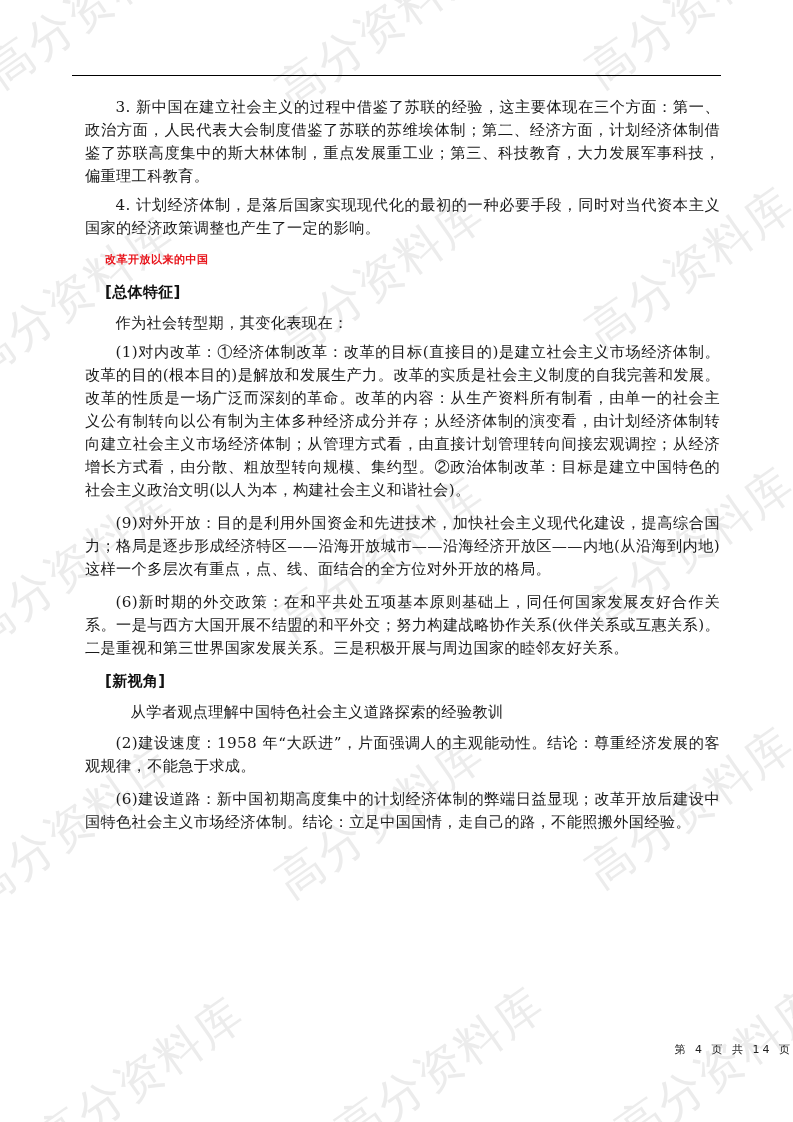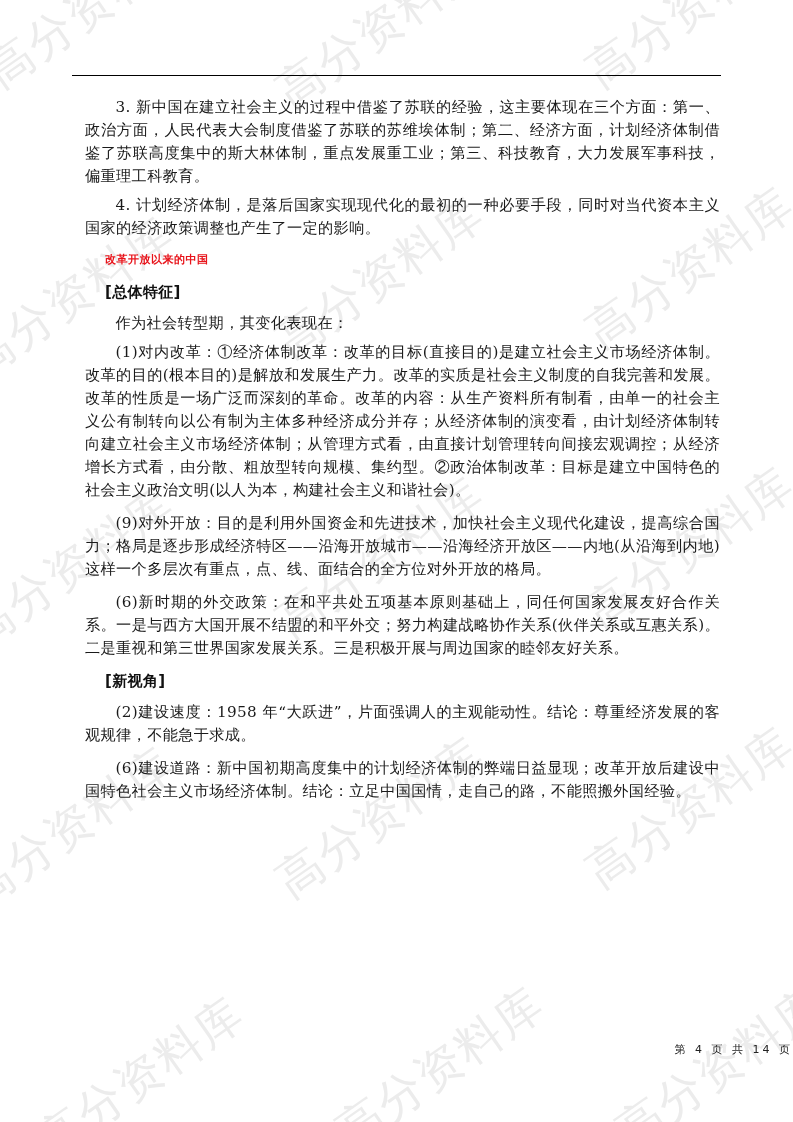--- a/index.html
+++ b/index.html
@@ -117,17 +117,18 @@
 
   <div class="red-heading">改革开放以来的中国</div>
 
   <div class="bracket-heading">[总体特征]</div>
   <p class="p">作为社会转型期，其变化表现在：</p>
   <p class="p tight">(1)对内改革：①经济体制改革：改革的目标(直接目的)是建立社会主义市场经济体制。改革的目的(根本目的)是解放和发展生产力。改革的实质是社会主义制度的自我完善和发展。改革的性质是一场广泛而深刻的革命。改革的内容：从生产资料所有制看，由单一的社会主义公有制转向以公有制为主体多种经济成分并存；从经济体制的演变看，由计划经济体制转向建立社会主义市场经济体制；从管理方式看，由直接计划管理转向间接宏观调控；从经济增长方式看，由分散、粗放型转向规模、集约型。②政治体制改革：目标是建立中国特色的社会主义政治文明(以人为本，构建社会主义和谐社会)。</p>
   <p class="p tight">(9)对外开放：目的是利用外国资金和先进技术，加快社会主义现代化建设，提高综合国力；格局是逐步形成经济特区——沿海开放城市——沿海经济开放区——内地(从沿海到内地)这样一个多层次有重点，点、线、面结合的全方位对外开放的格局。</p>
   <p class="p tight">(6)新时期的外交政策：在和平共处五项基本原则基础上，同任何国家发展友好合作关系。一是与西方大国开展不结盟的和平外交；努力构建战略协作关系(伙伴关系或互惠关系)。二是重视和第三世界国家发展关系。三是积极开展与周边国家的睦邻友好关系。</p>
 
   <div class="bracket-heading">[新视角]</div>
+  <p class="subtitle">从学者观点理解中国特色社会主义道路探索的经验教训</p>
   <p class="p tight">(2)建设速度：1958 年“大跃进”，片面强调人的主观能动性。结论：尊重经济发展的客观规律，不能急于求成。</p>
   <p class="p tight">(6)建设道路：新中国初期高度集中的计划经济体制的弊端日益显现；改革开放后建设中国特色社会主义市场经济体制。结论：立足中国国情，走自己的路，不能照搬外国经验。</p>
 </div>
 
 <div class="footer">第 4 页 共 14 页</div>
 
 </body></html>

